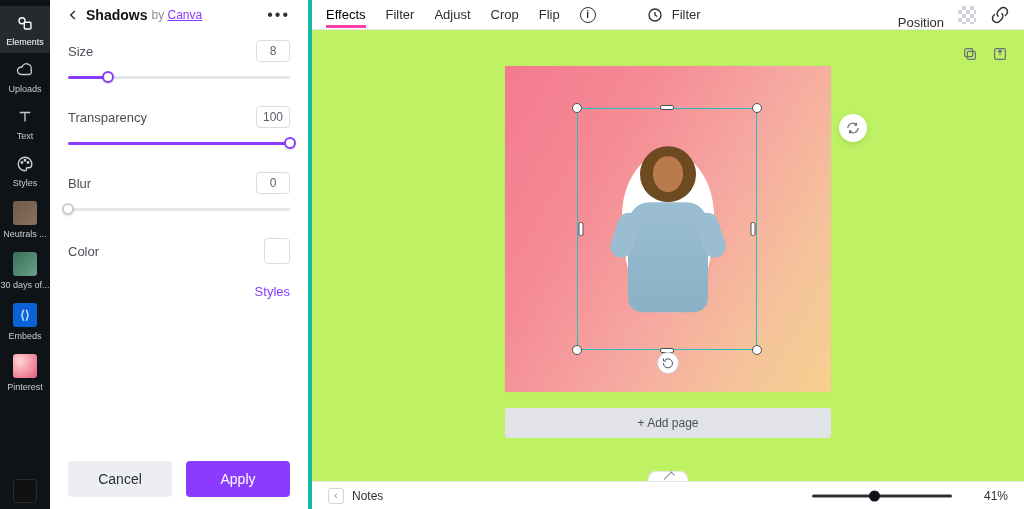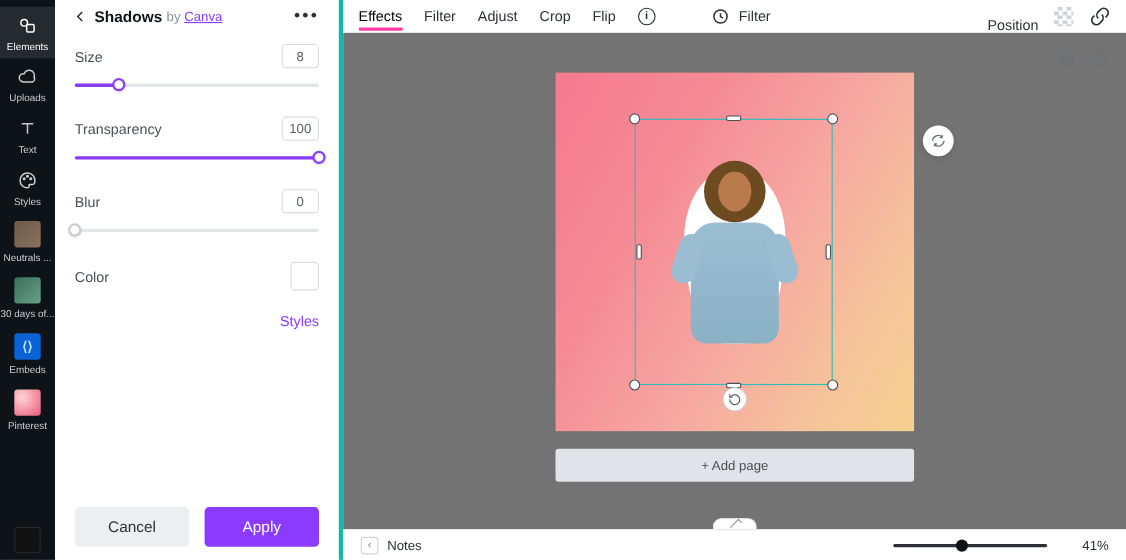--- a/index.html
+++ b/index.html
@@ -51,21 +51,21 @@
   .main { flex:1; display:flex; flex-direction:column; }
   .toolbar { height:30px; border-bottom:1px solid #e5e7ea; display:flex; align-items:center; padding:4px 14px; font-size:13px; color:#2b2f36; gap:20px;justify-content:space-between; }
   .toolbar .tab { padding:6px 0; cursor:pointer; }
   .toolbar .tab.active { color:#000; box-shadow: inset 0 -3px 0 0 #ff3da9; font-weight:500; }
   .info-circ { width:16px; height:16px; border:1.3px solid #2b2f36; border-radius:50%; display:flex; align-items:center; justify-content:center; font-size:10px; font-weight:600; }
   .tb-spacer { flex:1; }
   .animate-grp { display:flex; align-items:center; gap:8px; cursor:pointer;}
   .tb-right { display:flex; align-items:center; gap:14px; }
   .checker { width:18px; height:18px; background-image: repeating-conic-gradient(#d0d4d9 0 25%, #fff 0 50%); background-size:8px 8px; border-radius:3px; }
 
-  .stage { flex:1; background:#737373; position:relative; display:flex; flex-direction:column; align-items:center; padding-top:36px; }
+  .stage { flex:1; background:#bef264; position:relative; display:flex; flex-direction:column; align-items:center; padding-top:36px; }
   .page-icons { position:absolute; top:16px; right:16px; display:flex; gap:14px; color:#6b7078; }
   .canvas { width:326px; height:326px; background:linear-gradient(120deg,#f47a8f 0%, #f58b95 30%, #f6a6a1 55%, #f5c39b 80%, #f6d08f 100%); position:relative; box-shadow:0 0 0 1px rgba(0,0,0,.02); }
   .sel-frame { position:absolute; border:1.5px solid #29bdbd; }
   .sel-frame .corner { position:absolute; width:10px; height:10px; background:#fff; border:1.5px solid #4a4f57; border-radius:50%; }
   .sel-frame .mid { position:absolute; width:14px; height:5px; background:#fff; border:1.5px solid #4a4f57; border-radius:2px; }
   .subject { position:absolute; left:50%; top:50%; transform:translate(-50%,-48%); width:92px; height:160px; background:#fff; border-radius:50% 50% 40% 40% / 40% 40% 60% 60%; display:flex; align-items:flex-end; justify-content:center; }
   .subject .body { width:80px; height:110px; background:linear-gradient(180deg,#9abdd1,#8bb1c7); border-radius:22px 22px 14px 14px; position:relative; }
   .subject .body::before, .subject .body::after { content:""; position:absolute; top:10px; width:22px; height:46px; background:#9abdd1; border-radius:12px; }
   .subject .body::before { left:-14px; transform:rotate(18deg);}
   .subject .body::after  { right:-14px; transform:rotate(-18deg);}

